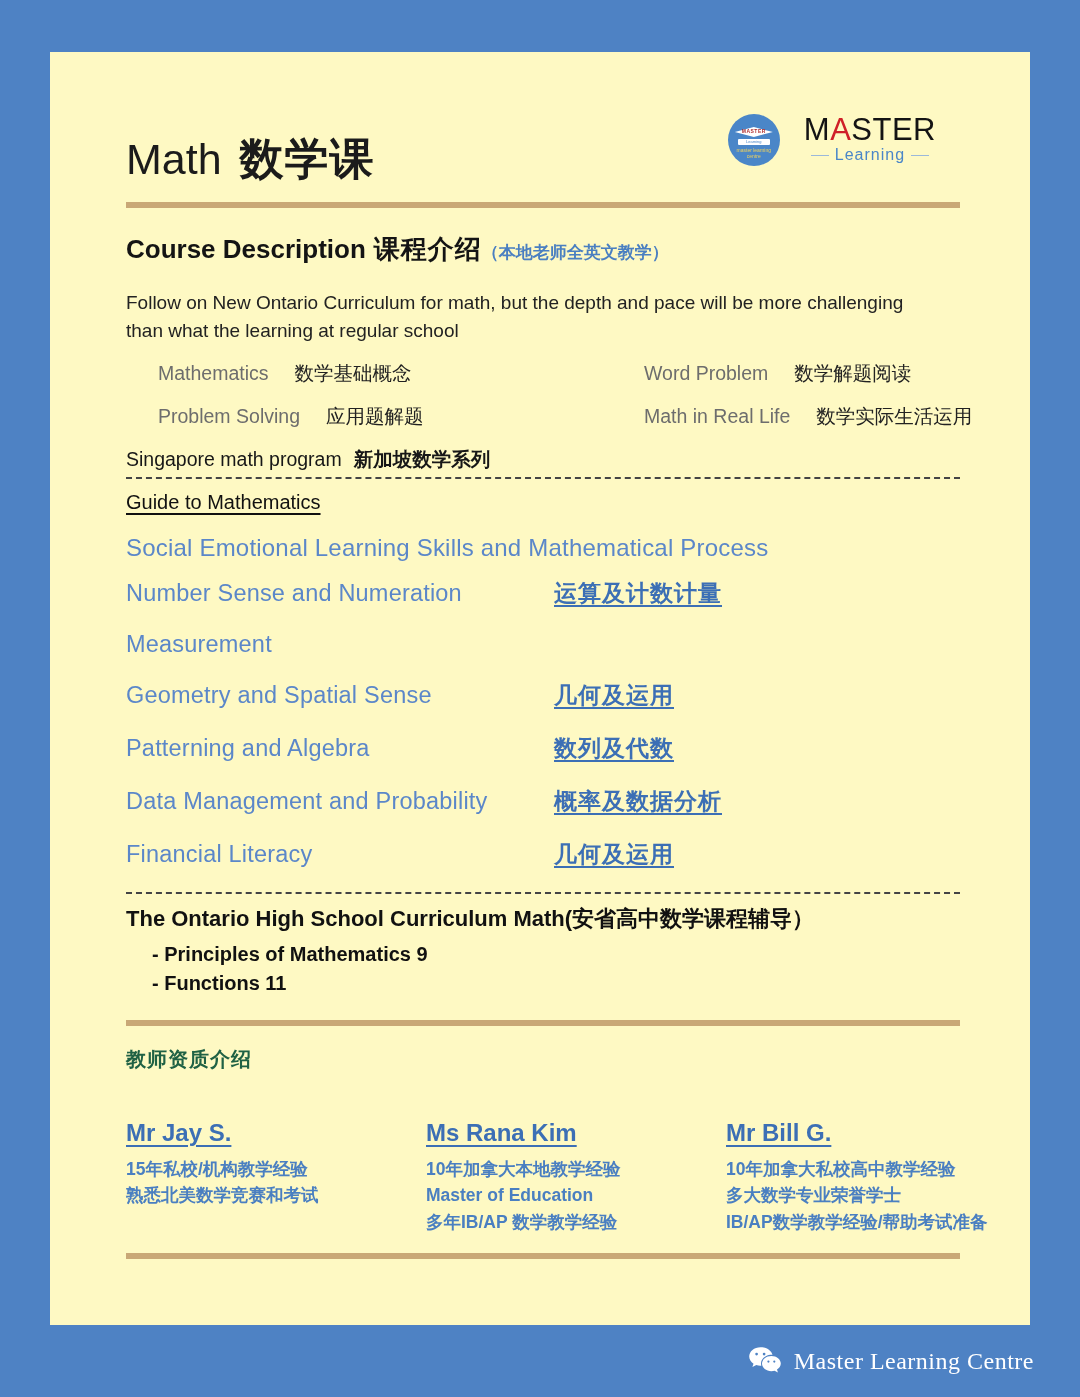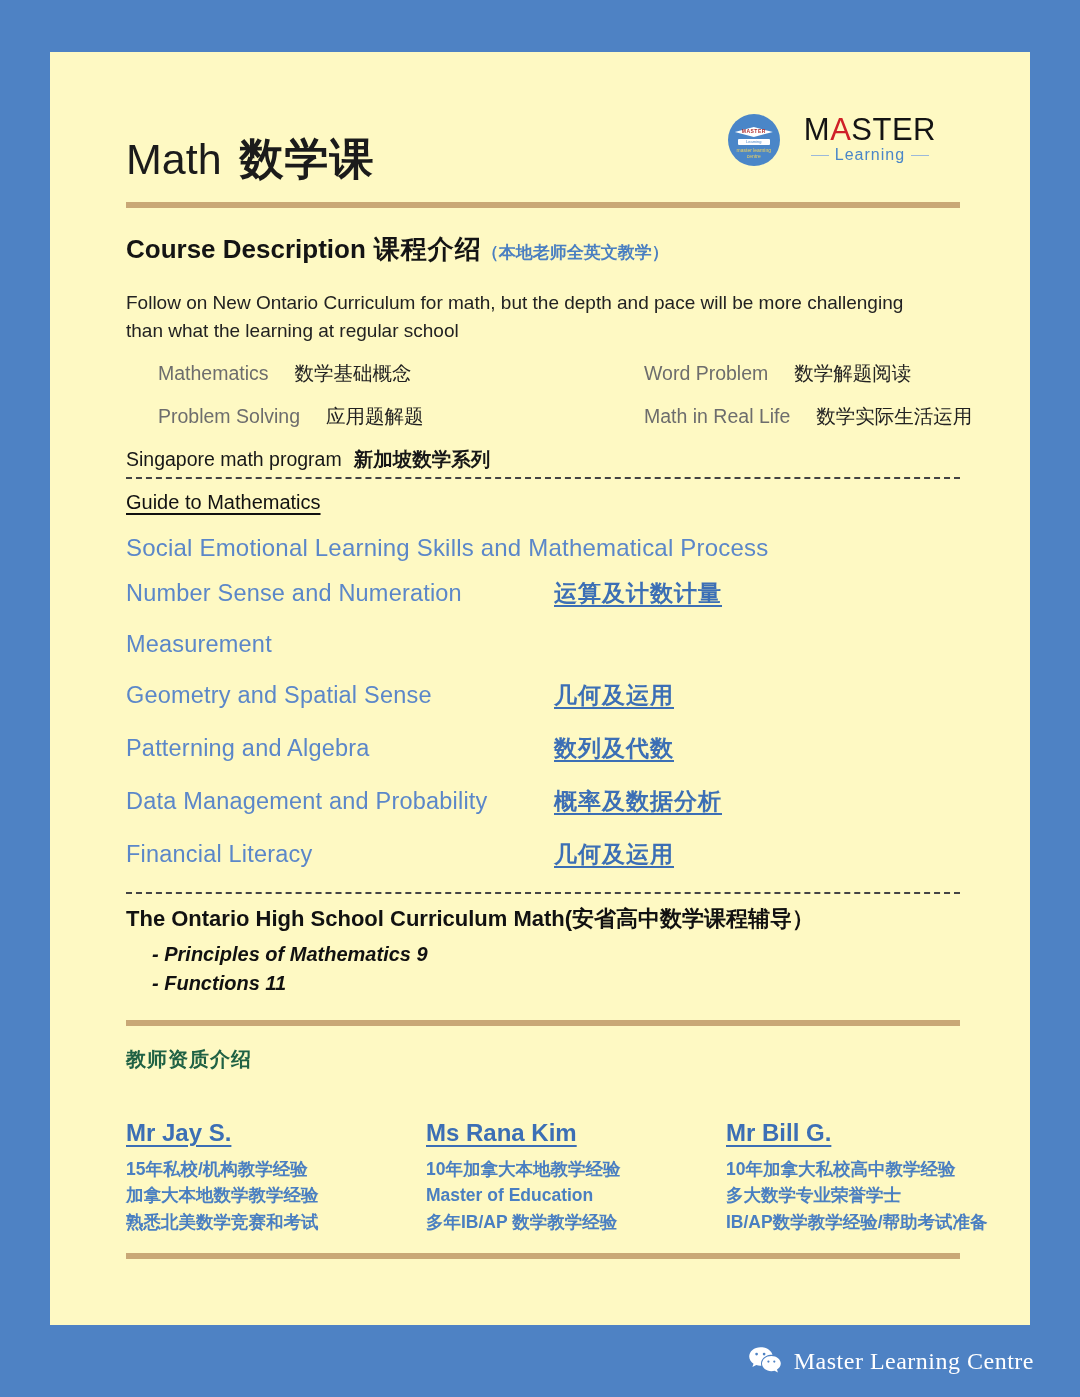--- a/index.html
+++ b/index.html
@@ -251,21 +251,21 @@
   }
 
   
   .ontario-head {
     margin-top: 10px;
     font-size: 22px;
     font-weight: 700;
     color: #111;
     white-space: nowrap;
   }
-  .ontario-list { margin-top: 6px; font-style: italic; }
+  .ontario-list { margin-top: 6px; }
   .ontario-item {
     font-size: 20px;
     color: #111;
     font-weight: 700;
     padding-left: 26px;
     line-height: 1.45;
   }
 
   
   .teachers-gold-top { margin-top: 22px; }
@@ -437,21 +437,20 @@
 
     
     <div class="gold-rule teachers-gold-top"></div>
     <div class="teachers-title">教师资质介绍</div>
 
     <div class="teachers">
       <div class="teacher">
         <div class="teacher-name">Mr Jay S.</div>
         <div class="teacher-lines">
           <div class="teacher-line">15年私校/机构教学经验</div>
-          <div class="teacher-line">加拿大本地数学教学经验</div>
           <div class="teacher-line">熟悉北美数学竞赛和考试</div>
         </div>
       </div>
       <div class="teacher">
         <div class="teacher-name">Ms Rana Kim</div>
         <div class="teacher-lines">
           <div class="teacher-line">10年加拿大本地教学经验</div>
           <div class="teacher-line">Master of Education</div>
           <div class="teacher-line">多年IB/AP 数学教学经验</div>
         </div>

